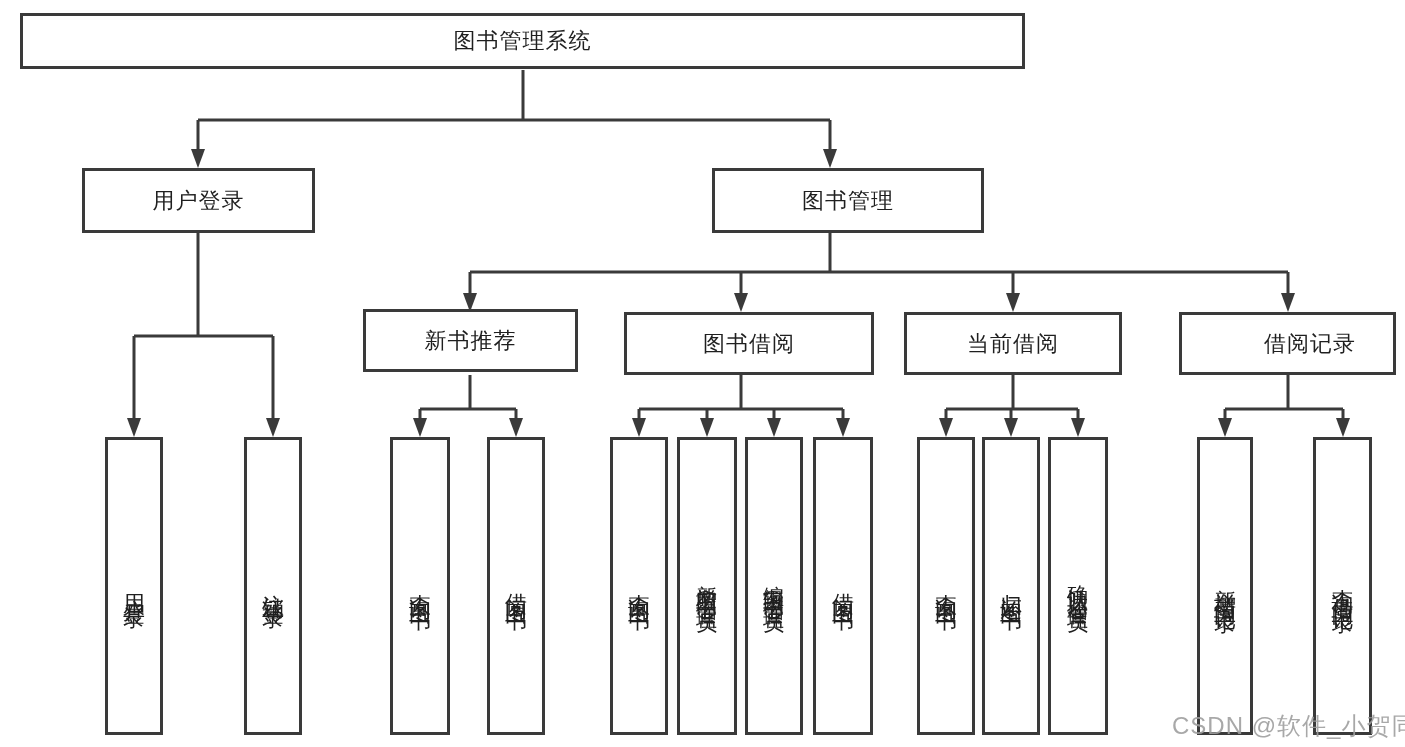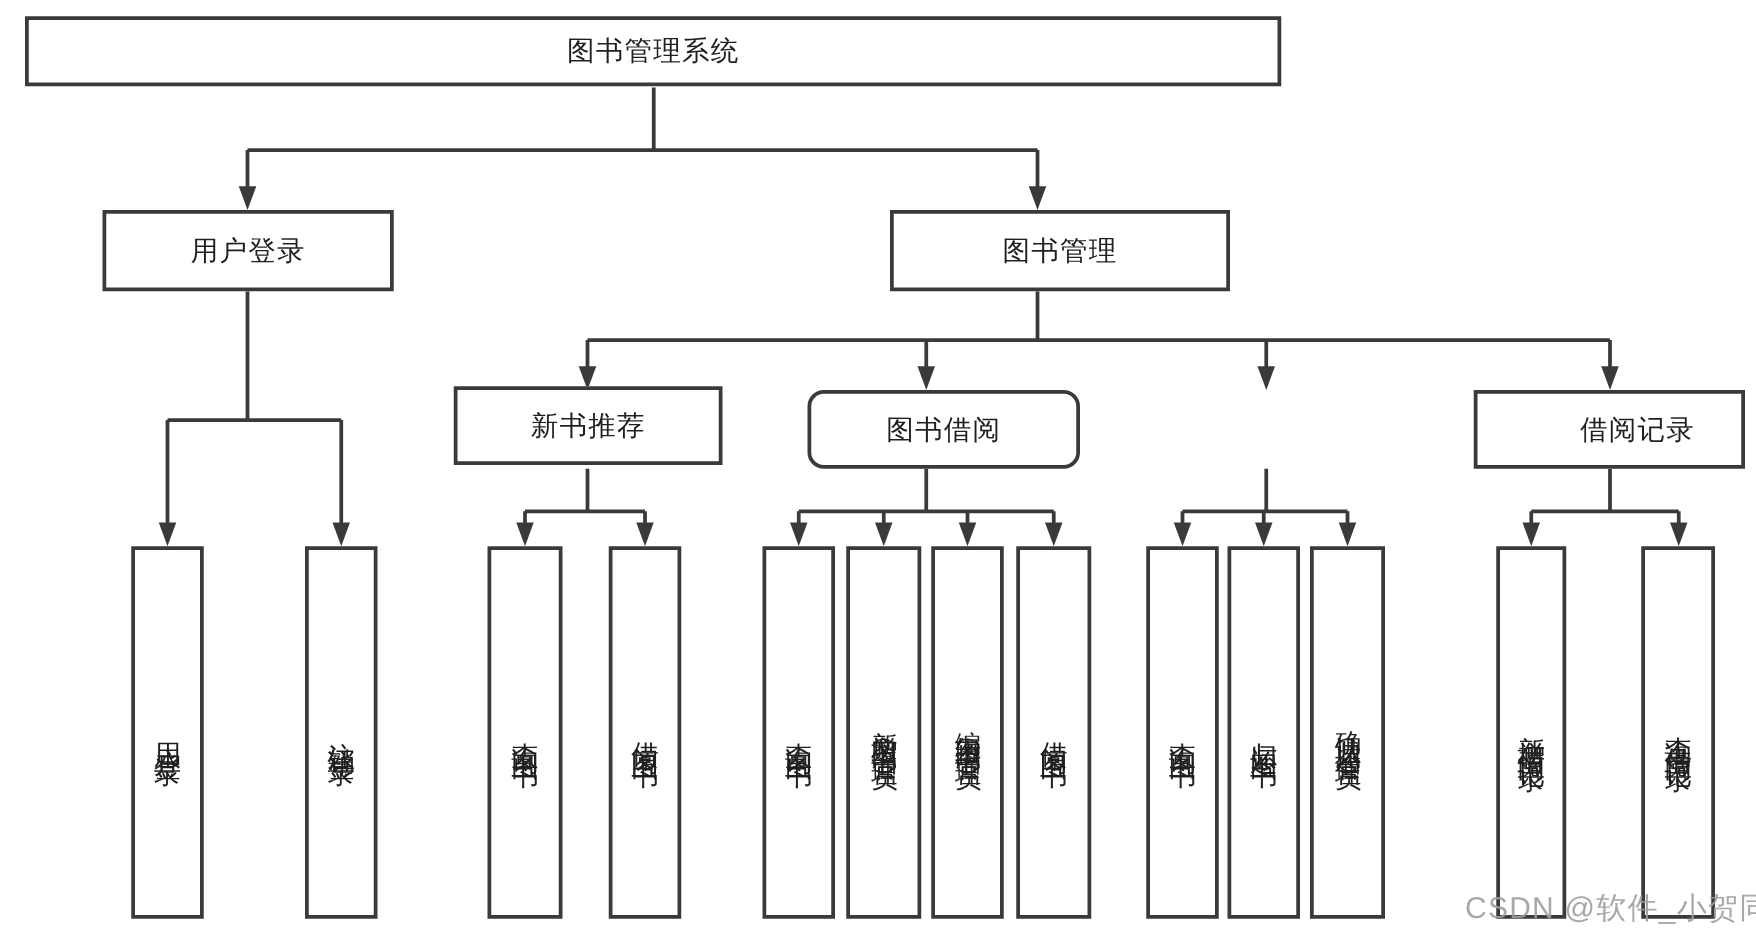--- a/index.html
+++ b/index.html
@@ -96,21 +96,22 @@
       <polygon points="1336,418 1350,418 1343,437"></polygon>
     </g>
   </svg>
 
   <div class="hbox" style="left:20px; top:13px; width:1005px; height:56px;">图书管理系统</div>
 
   <div class="hbox" style="left:82px; top:168px; width:233px; height:65px;">用户登录</div>
   <div class="hbox" style="left:712px; top:168px; width:272px; height:65px;">图书管理</div>
 
   <div class="hbox" style="left:363px; top:309px; width:215px; height:63px;">新书推荐</div>
-  <div class="hbox" style="left:646px; top:312px; width:218px; height:63px;border-radius:13px;">图书借阅</div>
+  <div class="hbox" style="left:624px; top:312px; width:250px; height:63px;">图书借阅</div>
+  <div class="hbox" style="left:904px; top:312px; width:218px; height:63px;">当前借阅</div>
   <div class="hbox" style="left:1179px; top:312px; width:217px; height:63px;padding-left:45px;">借阅记录</div>
 
   <div class="vbox" style="left:105px; width:58px;">用户登录</div>
   <div class="vbox" style="left:244px; width:58px;">注销登录</div>
 
   <div class="vbox" style="left:390px; width:60px;">查询图书</div>
   <div class="vbox" style="left:487px; width:58px;">借阅图书</div>
 
   <div class="vbox" style="left:610px; width:58px;">查询图书</div>
   <div class="vbox" style="left:677px; width:60px; font-size:21px; letter-spacing:4px;">新增图书（管理员）</div>

